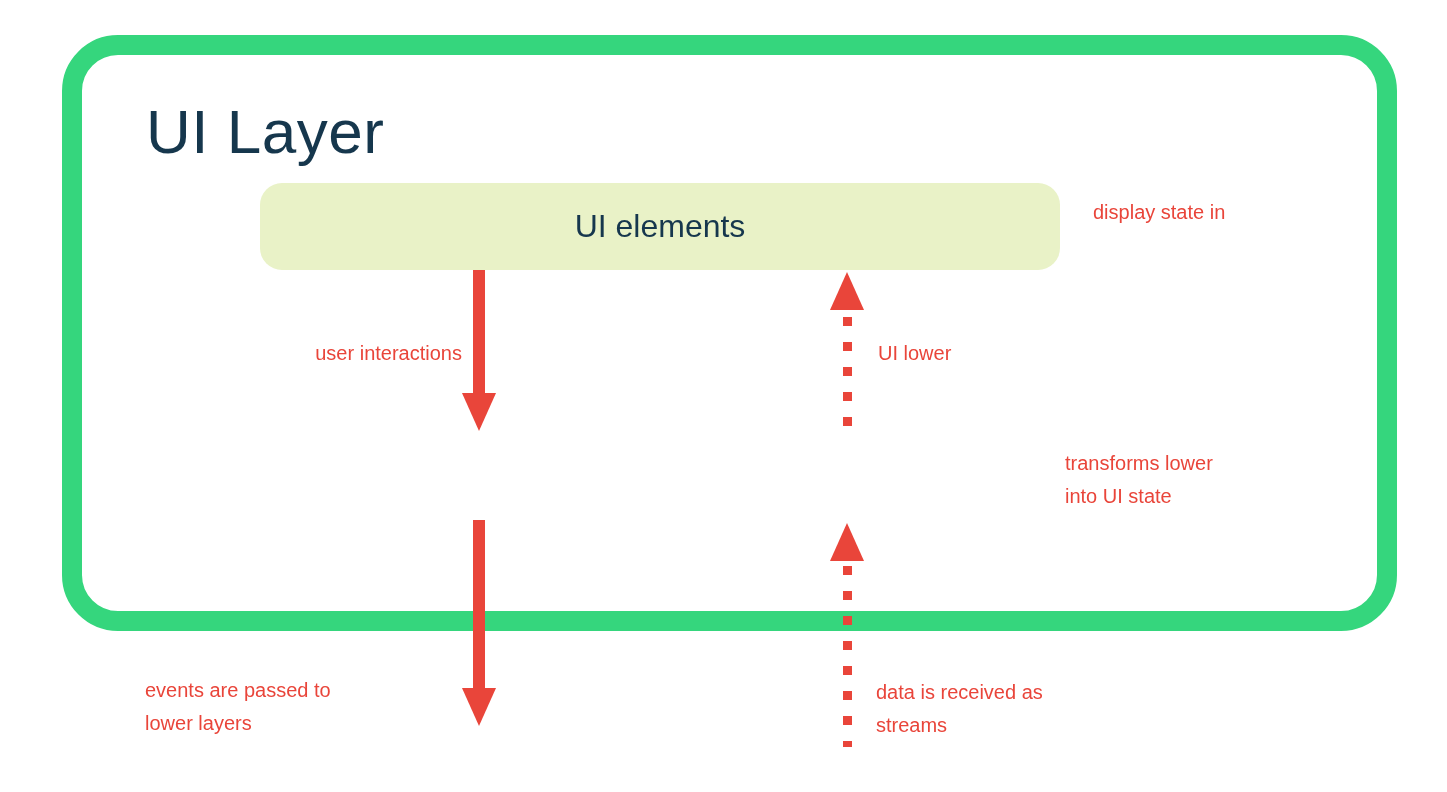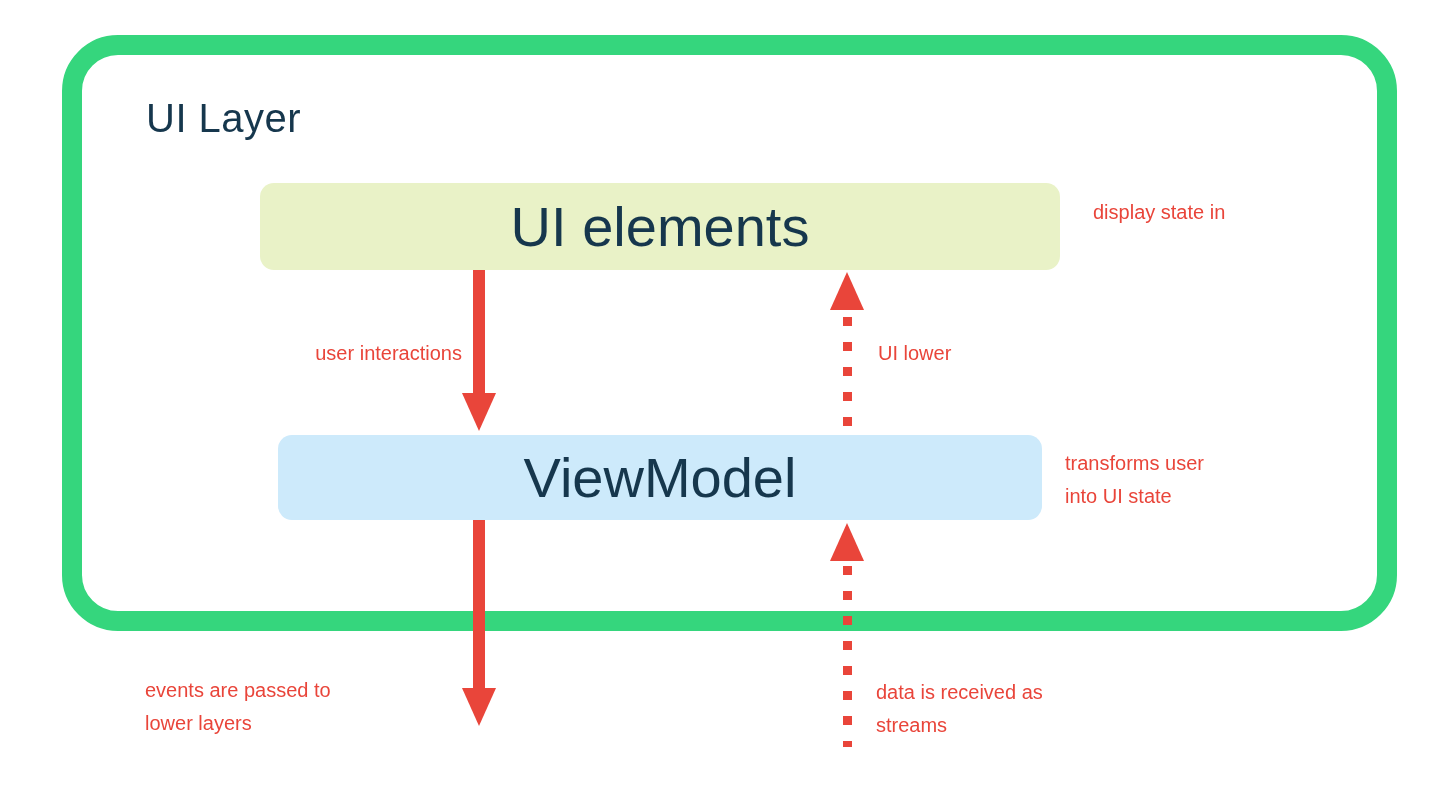--- a/index.html
+++ b/index.html
@@ -24,31 +24,31 @@
 
   .ui-layer-frame {
     left: 62px; top: 35px;
     width: 1335px; height: 596px;
     border: 20px solid var(--frame-green);
     border-radius: 56px;
     background: transparent;
   }
   .ui-layer-title {
     left: 146px; top: 96px;
-    font-size: 40px;
+    font-size: 62px;
     letter-spacing: 0.5px;
     color: var(--text-navy);
   }
 
   .node-box {
     display: flex;
     align-items: center;
     justify-content: center;
-    border-radius: 14px;
-    font-size: 56px;
+    border-radius: 22px;
+    font-size: 32px;
     color: var(--text-navy);
   }
   .ui-elements-box {
     left: 260px; top: 183px;
     width: 800px; height: 87px;
     background: var(--box-yellow-green);
   }
   .viewmodel-box {
     left: 278px; top: 435px;
     width: 764px; height: 85px;
@@ -95,23 +95,20 @@
 <div class="stage">
 
   <div class="abs ui-layer-frame"></div>
 
   <div class="abs ui-layer-title">UI Layer</div>
 
   <div class="abs node-box ui-elements-box">
     <span>UI elements</span>
   </div>
 
-  <div class="abs node-box viewmodel-box">
-    <span>ViewModel</span>
-  </div>
 
   <div>
     <div class="abs arrow-line-solid" style="left:473px; top:270px; height:126px;"></div>
     <div class="abs arrow-head-down" style="left:462px; top:393px;"></div>
   </div>
 
   <div>
     <div class="abs arrow-head-up" style="left:830px; top:272px;"></div>
     <div class="abs arrow-line-dotted" style="left:843px; top:317px; height:118px;"></div>
   </div>
@@ -128,21 +125,21 @@
 
   <div class="abs red-label right-align" style="left:160px; top:337px; width:302px;">user interactions</div>
 
   <div class="abs red-label" style="left:878px; top:337px;">UI lower</div>
 
   <div class="abs red-label" style="left:1093px; top:196px;">
     <div>display state in</div>
   </div>
 
   <div class="abs red-label" style="left:1065px; top:447px;">
-    <div>transforms user</div>
+    <div>transforms lower</div>
     <div>into UI state</div>
   </div>
 
   <div class="abs red-label" style="left:145px; top:674px;">
     <div>events are passed to</div>
     <div>lower layers</div>
   </div>
 
   <div class="abs red-label" style="left:876px; top:676px;">
     <div>data is received as</div>

